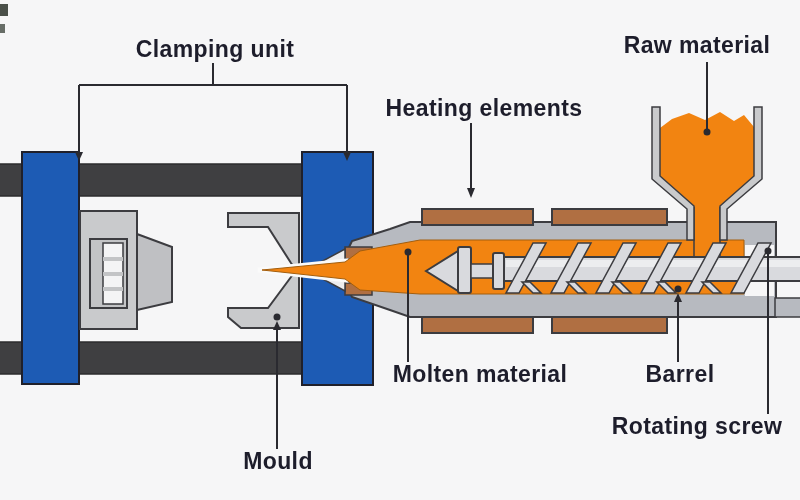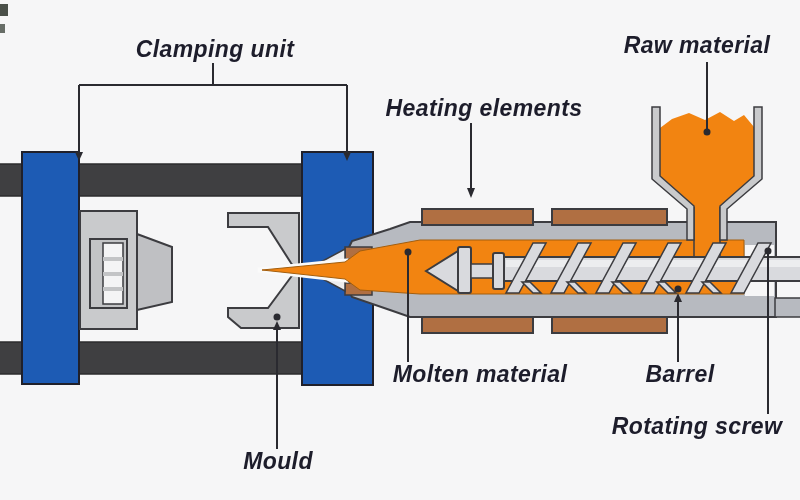--- a/index.html
+++ b/index.html
@@ -1,18 +1,18 @@
 <!DOCTYPE html>
 <html><head>
 <meta charset="utf-8">
 <style>
   html,body{margin:0;padding:0;}
   body{width:800px;height:500px;overflow:hidden;background:#f6f6f7;
        font-family:"Liberation Sans", sans-serif;}
-  .stage{position:relative;width:800px;height:396px;font-style:italic;}
+  .stage{position:relative;width:800px;height:396px;}
   svg{display:block;}
   .lbl{font-family:"Liberation Sans", sans-serif;font-weight:bold;
        font-size:23px;letter-spacing:.4px;fill:#1d1d2b;}
   .outline{stroke:#3c3c40;stroke-width:2;}
   .thin{stroke:#3c3c40;stroke-width:1.5;}
   .leader{stroke:#2a2a30;stroke-width:2;fill:none;}
   .dot{fill:#2a2a30;}
   .arrow{fill:#2a2a30;}
 </style>
 </head>

